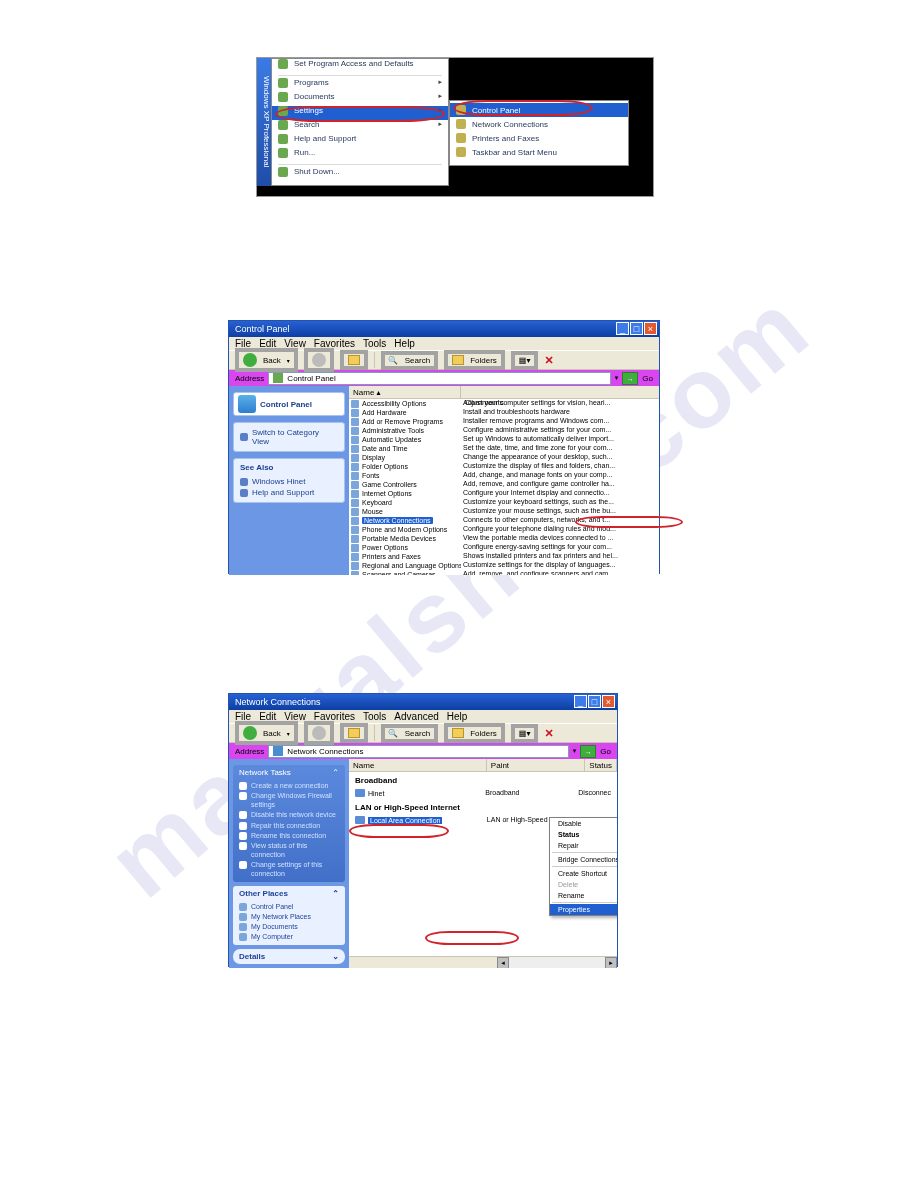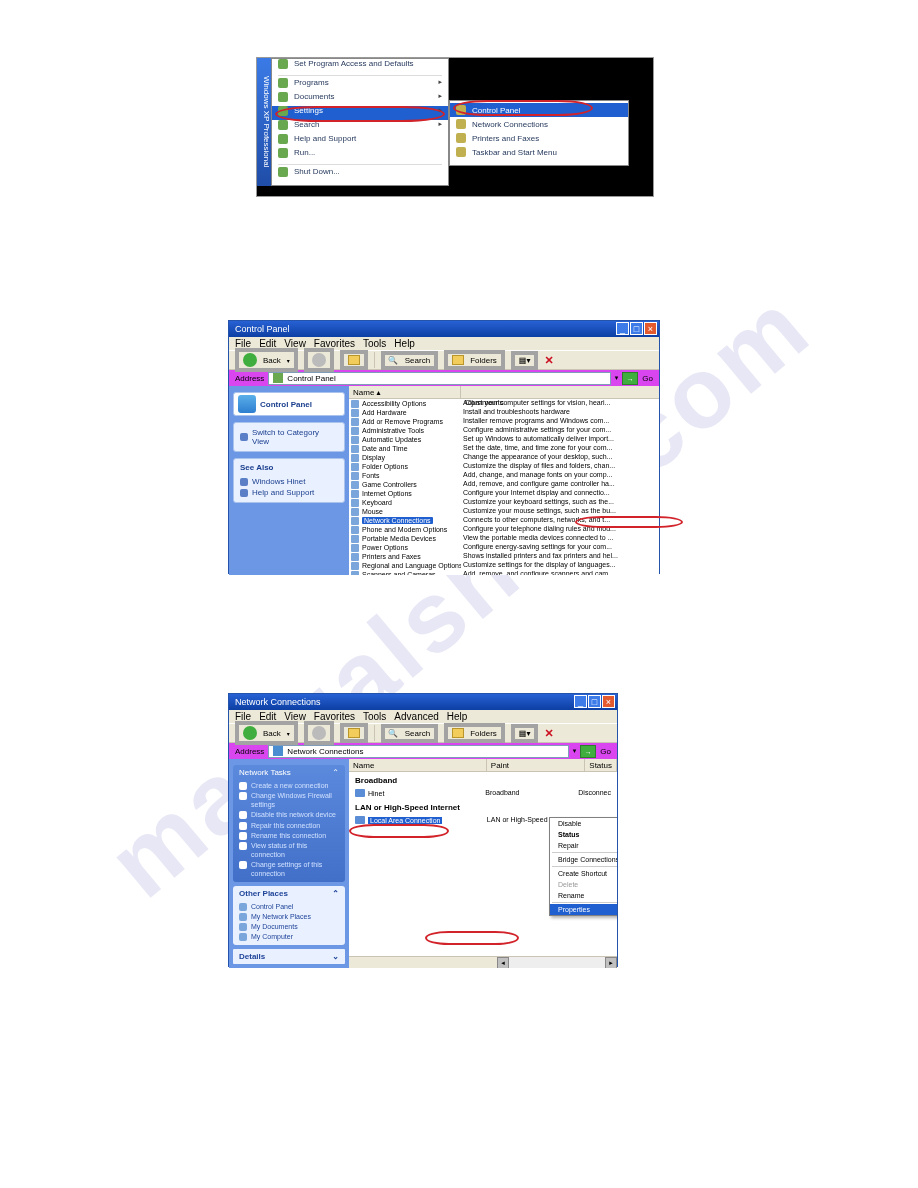--- a/index.html
+++ b/index.html
@@ -71,21 +71,21 @@
   .shot3 { position:absolute; left:228px; top:693px; width:390px; height:274px; background:#e8eefc; border:1px solid #2353ab; z-index:2;}
   .shot3 .body { display:flex; height:209px;}
   .tasksbox { background:linear-gradient(#5b89dc,#4270c9); border-radius:3px; padding:3px 6px; color:#fff;}
   .tasksbox h4 { margin:0 0 4px; font-size:8px; font-weight:normal; display:flex; justify-content:space-between;}
   .tasksbox .lnk { font-size:7px; color:#cfe0ff; padding:1px 0; display:flex;gap:4px;align-items:flex-start; line-height:1.2;}
   .tasksbox .lnk .dot {width:8px;height:8px;background:#fff;border-radius:2px;flex-shrink:0;}
   .otherbox { background:#e9f0ff; border-radius:3px; padding:3px 6px;}
   .otherbox h4 { margin:0 0 4px; font-size:8px; font-weight:bold; color:#1e4398; display:flex;justify-content:space-between;}
   .otherbox .lnk { font-size:7px; color:#1e4398; padding:1px 0;display:flex;gap:4px;align-items:center;}
   .otherbox .lnk .dot{width:8px;height:8px;background:#7aa6dc;border-radius:2px;}
-  .detailsbox { background:#e9f0ff; border-radius:1px; padding:3px 6px;}
+  .detailsbox { background:#e9f0ff; border-radius:7px; padding:3px 6px;}
   .detailsbox h4{margin:0;font-size:8px;font-weight:bold;color:#1e4398;display:flex;justify-content:space-between;}
   .nclist { flex:1; background:#fff; position:relative; overflow:hidden;}
   .nchdr { height:13px; background:#ece9d8; display:flex; font-size:8px; border-bottom:1px solid #c9c4b3;}
   .nchdr div { padding:0 4px; border-right:1px solid #c9c4b3; display:flex;align-items:center;}
   .ncgroup { font-size:8px; font-weight:bold; padding:4px 6px 2px;}
   .ncrow { font-size:7px; padding:2px 6px; display:flex;}
   .ncrow .nm{width:140px;display:flex;gap:3px;align-items:center;}
   .ncrow .nm .nic{width:10px;height:8px;background:#5a8dd6;border-radius:1px;}
   .ncrow .tp{width:100px;}
   .ncrow .st{flex:1;}

